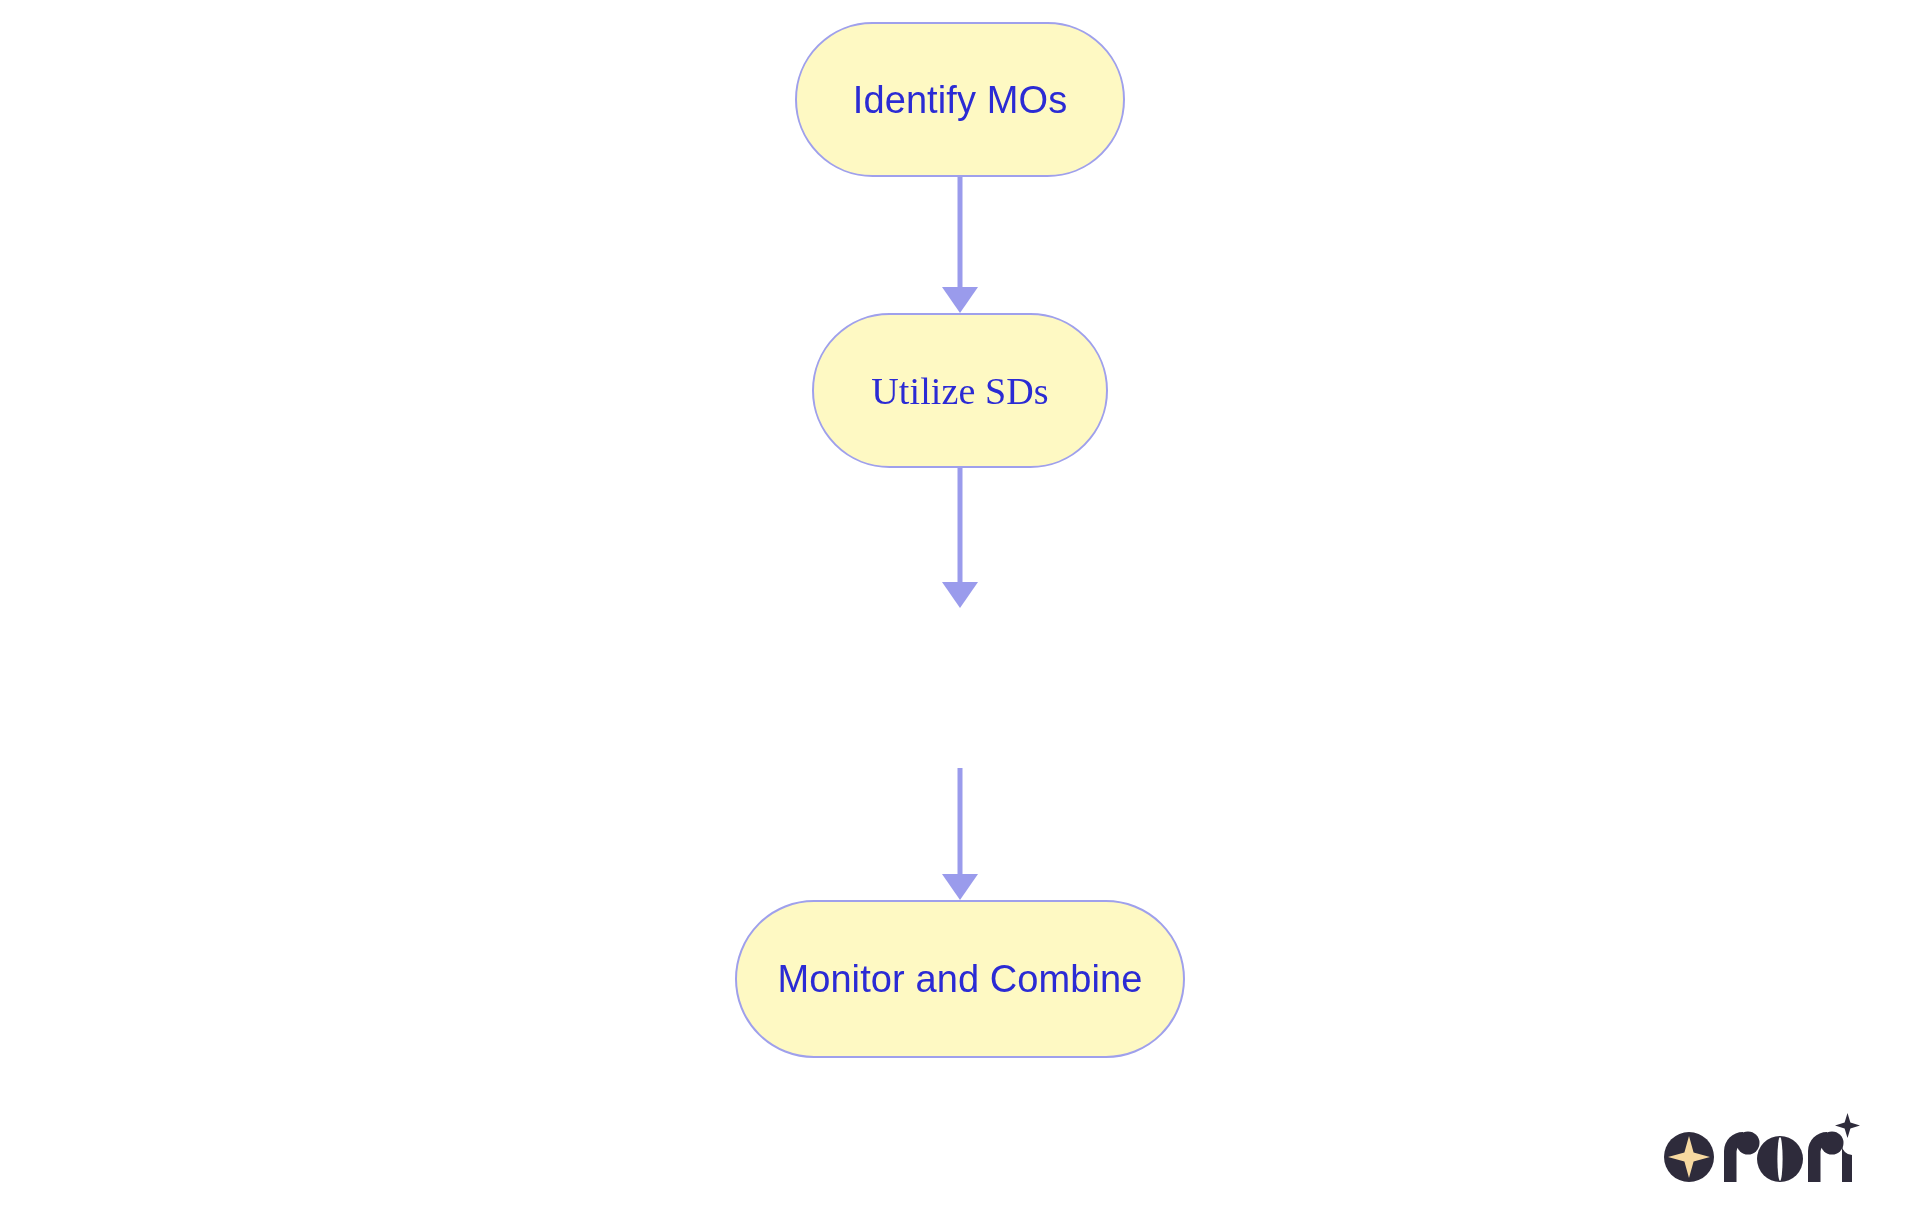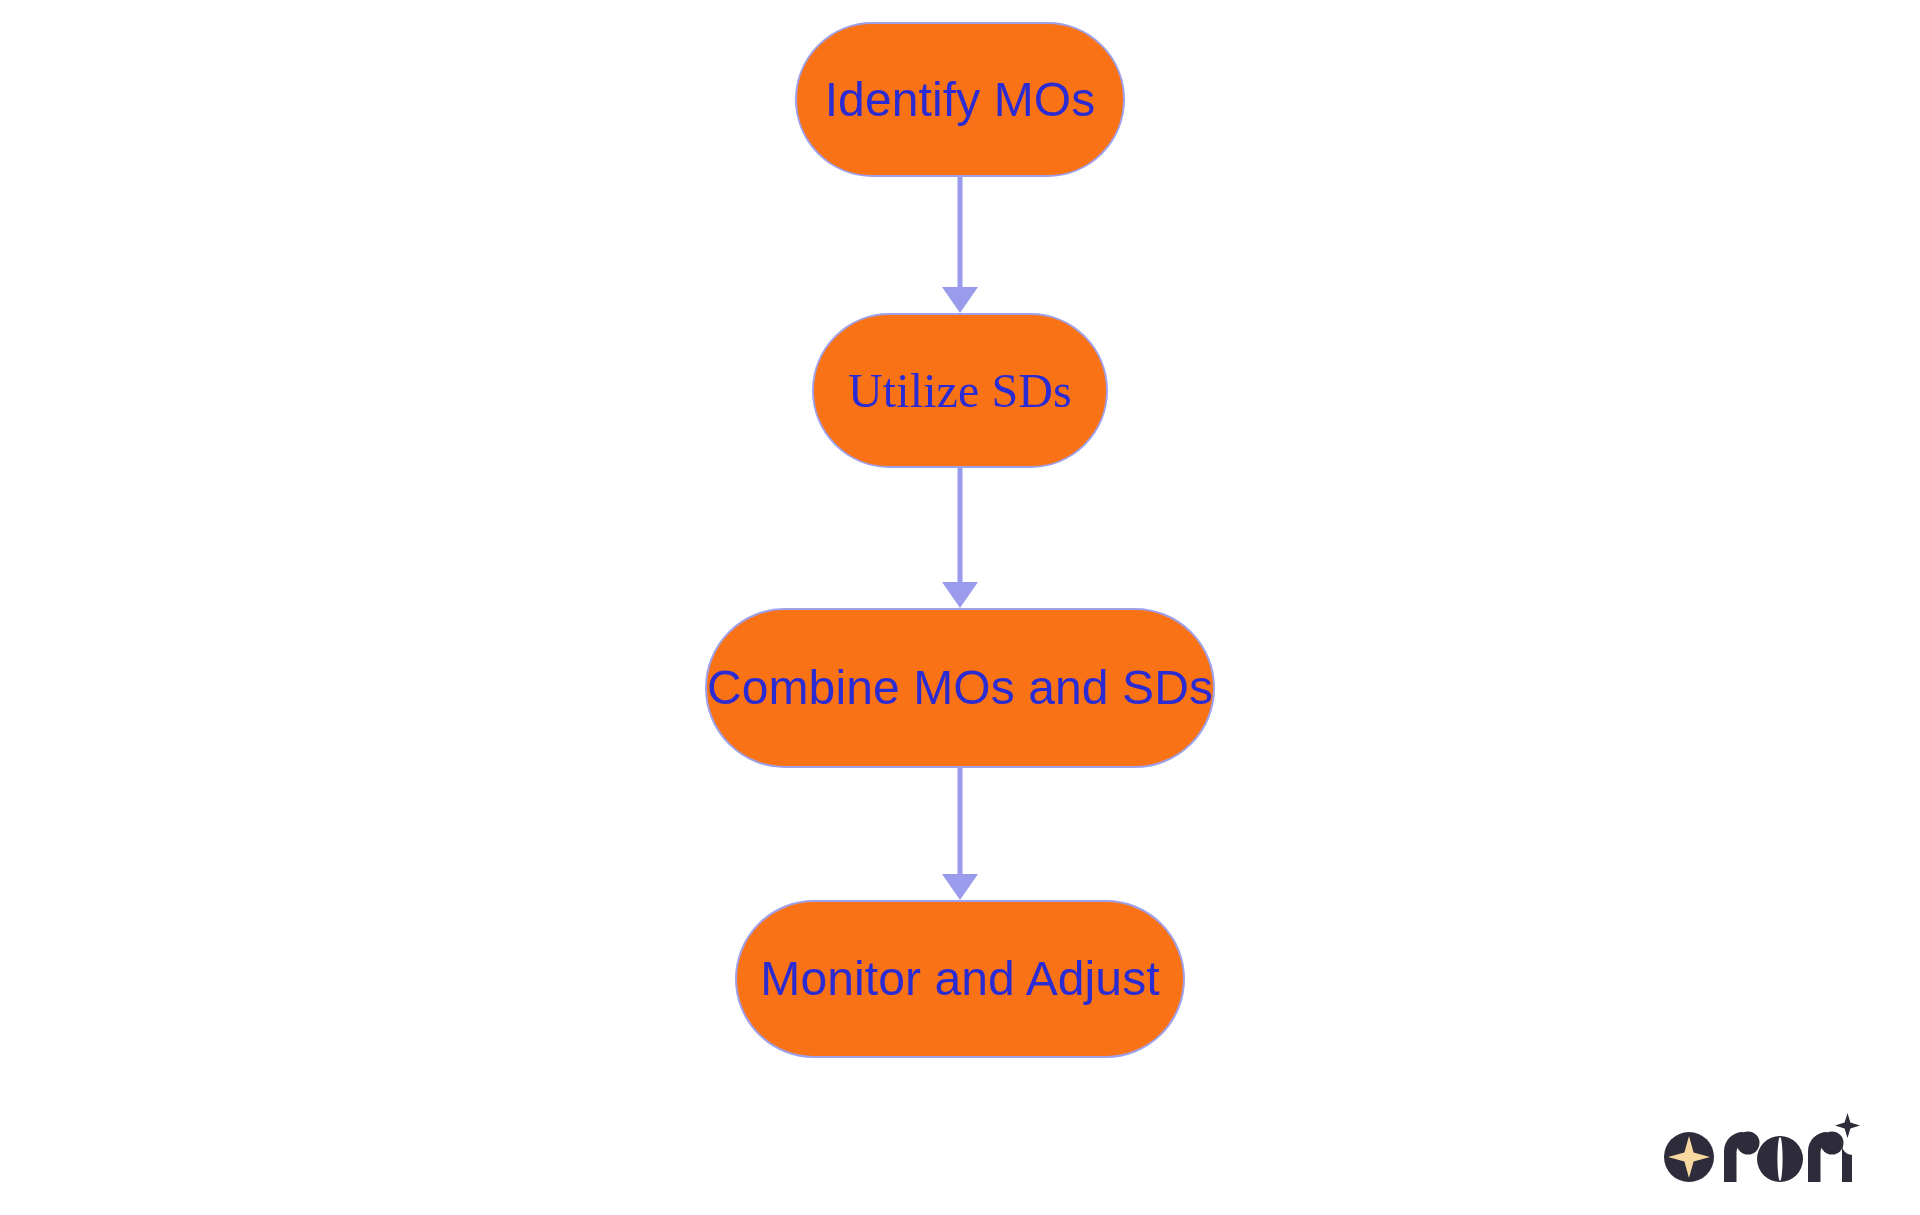--- a/index.html
+++ b/index.html
@@ -22,28 +22,28 @@
     left: 0;
     top: 0;
     width: 1920px;
     height: 1215px;
   }
 
   
   .node {
     position: absolute;
     box-sizing: border-box;
-    background: #f97316;
+    background: #fef9c3;
     border: 2.5px solid #9fa0ec;
     border-radius: 999px;
     display: flex;
     align-items: center;
     justify-content: center;
     color: #2b2bd4;
-    font-size: 48px;
+    font-size: 38px;
     font-weight: 400;
     letter-spacing: 0.1px;
     white-space: nowrap;
     line-height: 1;
     user-select: none;
   }
   .node-label {
     display: block;
     padding: 0 14px;
   }
@@ -97,31 +97,28 @@
 
   <div class="node" id="node-2" style="left:812px; top:313px; width:296px; height:155px;font-family:Liberation Serif, serif;">
     <span class="node-label">Utilize SDs</span>
   </div>
 
   <div class="connector" id="conn-2" style="left:935px; top:468px; width:50px; height:140px;">
     <div class="conn-line" style="height:114px;"></div>
     <div class="conn-head" style="top:114px;"></div>
   </div>
 
-  <div class="node" id="node-3" style="left:705px; top:608px; width:510px; height:160px;">
-    <span class="node-label">Combine MOs and SDs</span>
-  </div>
 
   <div class="connector" id="conn-3" style="left:935px; top:768px; width:50px; height:132px;">
     <div class="conn-line" style="height:106px;"></div>
     <div class="conn-head" style="top:106px;"></div>
   </div>
 
   <div class="node" id="node-4" style="left:735px; top:900px; width:450px; height:158px;">
-    <span class="node-label">Monitor and Adjust</span>
+    <span class="node-label">Monitor and Combine</span>
   </div>
 
   <div id="logo">
     <svg width="200" height="80" viewBox="0 0 200 80" xmlns="http://www.w3.org/2000/svg">
 
       <g>
         <circle cx="27" cy="44" r="25" fill="#2e2b3b"></circle>
         <path d="M27 23 L31.6 39.4 L48 44 L31.6 48.6 L27 65 L22.4 48.6 L6 44 L22.4 39.4 Z" fill="#f7d9a0"></path>
       </g>
 

